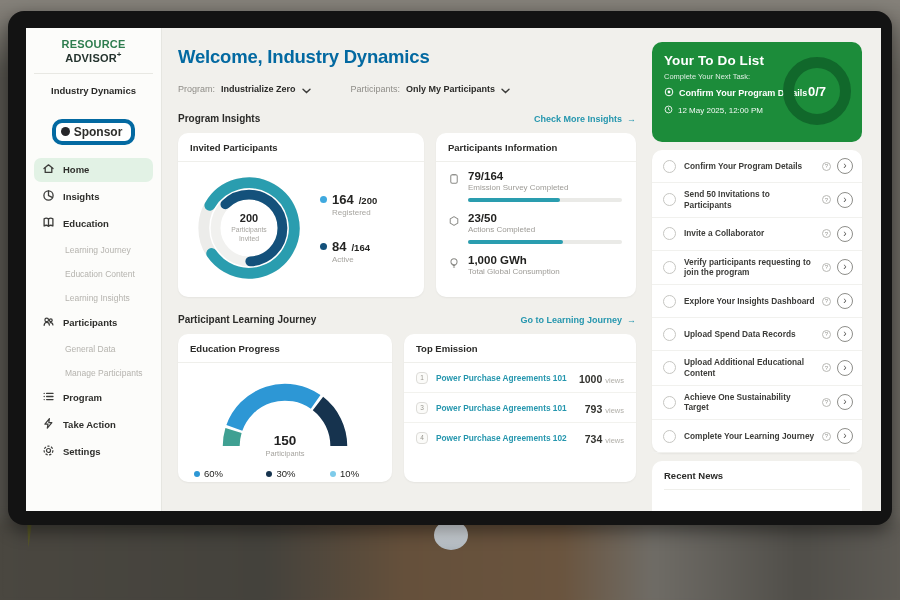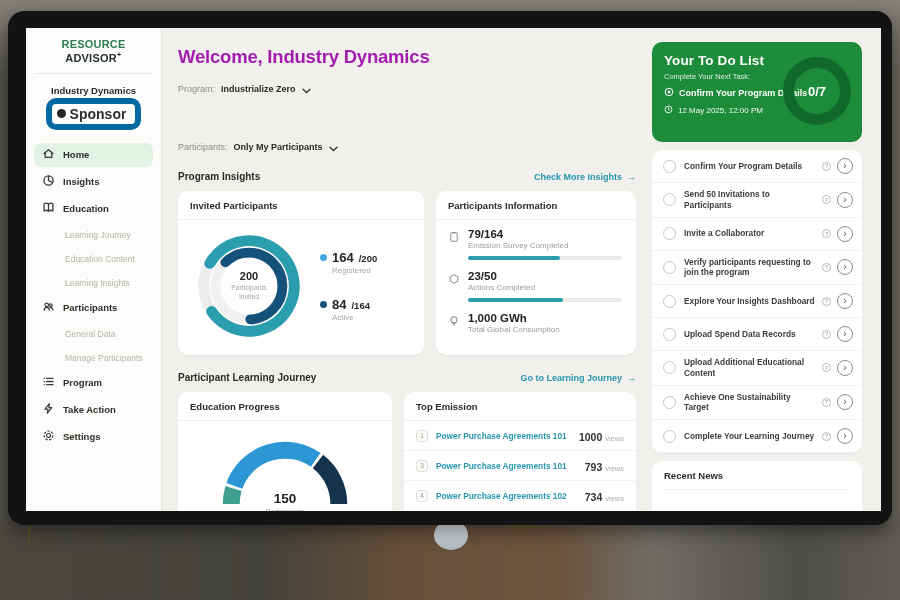--- a/index.html
+++ b/index.html
@@ -24,35 +24,35 @@
     border-radius:16px; z-index:2; box-shadow:0 6px 18px rgba(0,0,0,.45); }
   .screen { position:absolute; left:26px; top:28px; width:855px; height:483px; background:#f1f0ec;
     z-index:3; display:flex; overflow:hidden; }
 
   
   .sidebar { width:136px; background:#fcfcfa; border-right:1px solid #e6e6e1; padding-top:10px; flex:none; }
   .logo { text-align:center; font-size:11px; font-weight:bold; letter-spacing:.2px; padding-bottom:9px;
     border-bottom:1px solid #e8e8e3; margin:0 8px; }
   .logo .p1 { color:#2e7d4f; } .logo .p2 { color:#24332e; } .logo sup { font-size:8px; color:#24332e; }
   .org { text-align:center; font-size:9.5px; font-weight:bold; color:#2a2a28; margin-top:11px; }
-  .pill { display:flex; align-items:center; gap:4px; width:max-content; margin:2px auto 0;
-    border:6px solid #0369a1; border-radius:10px; padding:2px 9px 2px 5px; font-size:14px; font-weight:bold; color:#2e2e2c; background:#fff; }
+  .pill { display:flex; align-items:center; gap:4px; width:max-content; margin:23px auto 0;
+    border:4px solid #0369a1; border-radius:10px; padding:2px 9px 2px 5px; font-size:12px; font-weight:bold; color:#2e2e2c; background:#fff; }
   .pill .dot { width:9px; height:9px; border-radius:50%; background:#26262a; }
   nav { margin-top:13px; padding:0 8px; }
   .nav-item { display:flex; align-items:center; gap:8px; height:24px; padding:0 8px; border-radius:7px;
     font-size:9.5px; font-weight:bold; color:#2e2e2b; cursor:pointer; margin-bottom:3px; }
   .nav-item.active { background:#e2f2e5; }
   .nav-item svg { flex:none; }
   .nav-sub { display:flex; align-items:center; height:23px; padding-left:31px; font-size:8.5px;
     color:#b5b3ae; cursor:pointer; margin-bottom:1px; }
 
   
   .main { width:486px; flex:none; padding:10px 12px 0 16px; }
-  h1.welcome { font-size:18.5px; font-weight:bold; color:#a21caf; margin:8px 0 12px; letter-spacing:-.2px; }
-  .filters { display:flex; gap:40px; align-items:flex-start; margin-bottom:15px;flex-direction:column; }
+  h1.welcome { font-size:18.5px; font-weight:bold; color:#0369a1; margin:8px 0 12px; letter-spacing:-.2px; }
+  .filters { display:flex; gap:40px; align-items:flex-start; margin-bottom:15px; }
   .filter { display:flex; align-items:center; gap:6px; cursor:pointer; }
   .filter .flabel { font-size:9px; color:#8f8d88; }
   .filter .fvalue { font-size:9px; font-weight:bold; color:#2b2b29; }
   .sec-row { display:flex; justify-content:space-between; align-items:center; margin-bottom:9px; }
   .sec-title { font-size:10px; font-weight:bold; color:#2b2b29; }
   .sec-link { font-size:9px; font-weight:bold; color:#2596ae; cursor:pointer; display:flex; gap:5px; align-items:center; }
   .cards-row { display:flex; gap:12px; }
   .card { background:#fff; border-radius:10px; box-shadow:0 1px 2px rgba(0,0,0,.05); overflow:hidden; }
   .card-title { font-size:9.5px; font-weight:bold; color:#2b2b29; padding:9px 12px 8px; border-bottom:1px solid #efefeb; }
   .row1 { height:164px; margin-bottom:17px; }

